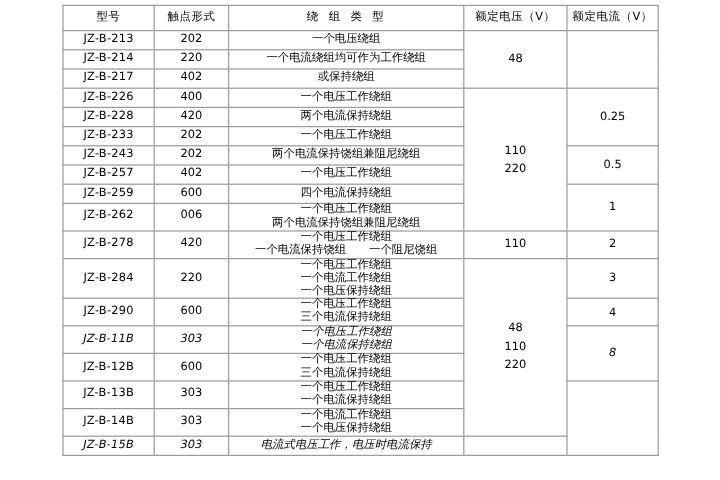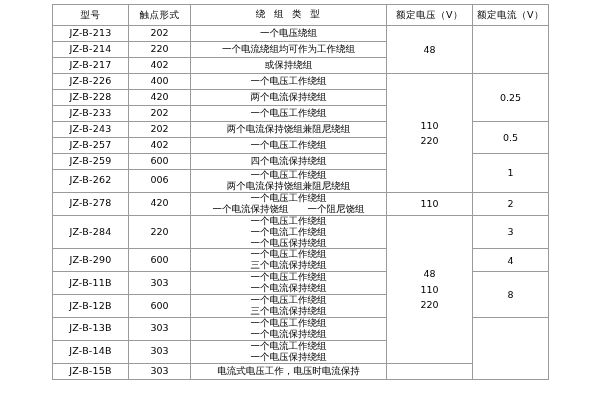--- a/index.html
+++ b/index.html
@@ -249,21 +249,21 @@
           <td class="wind">
             <span class="ln">一个电压工作绕组</span>
             <span class="ln">三个电流保持绕组</span>
           </td>
           <td class="amp" rowspan="1">
             <div class="vstack">
               <span>4</span>
             </div>
           </td>
         </tr>
-        <tr style="height: 21px;">
+        <tr style="height: 21px; font-style: italic;">
           <td class="model">JZ-B-11B</td>
           <td class="contact">303</td>
           <td class="wind">
             <span class="ln">一个电压工作绕组</span>
             <span class="ln">一个电流保持绕组</span>
           </td>
           <td class="amp" rowspan="2">
             <div class="vstack">
               <span>8</span>
             </div>
@@ -291,21 +291,21 @@
           </td>
         </tr>
         <tr style="height: 21px;">
           <td class="model">JZ-B-14B</td>
           <td class="contact">303</td>
           <td class="wind">
             <span class="ln">一个电流工作绕组</span>
             <span class="ln">一个电压保持绕组</span>
           </td>
         </tr>
-        <tr style="height: 16px;">
+        <tr style="height: 16px; font-style: italic;">
           <td class="model">JZ-B-15B</td>
           <td class="contact">303</td>
           <td class="wind">
             <span class="ln">电流式电压工作，电压时电流保持</span>
           </td>
           <td class="volt" rowspan="1">
             <div class="vstack">
               <span></span>
             </div>
           </td>

